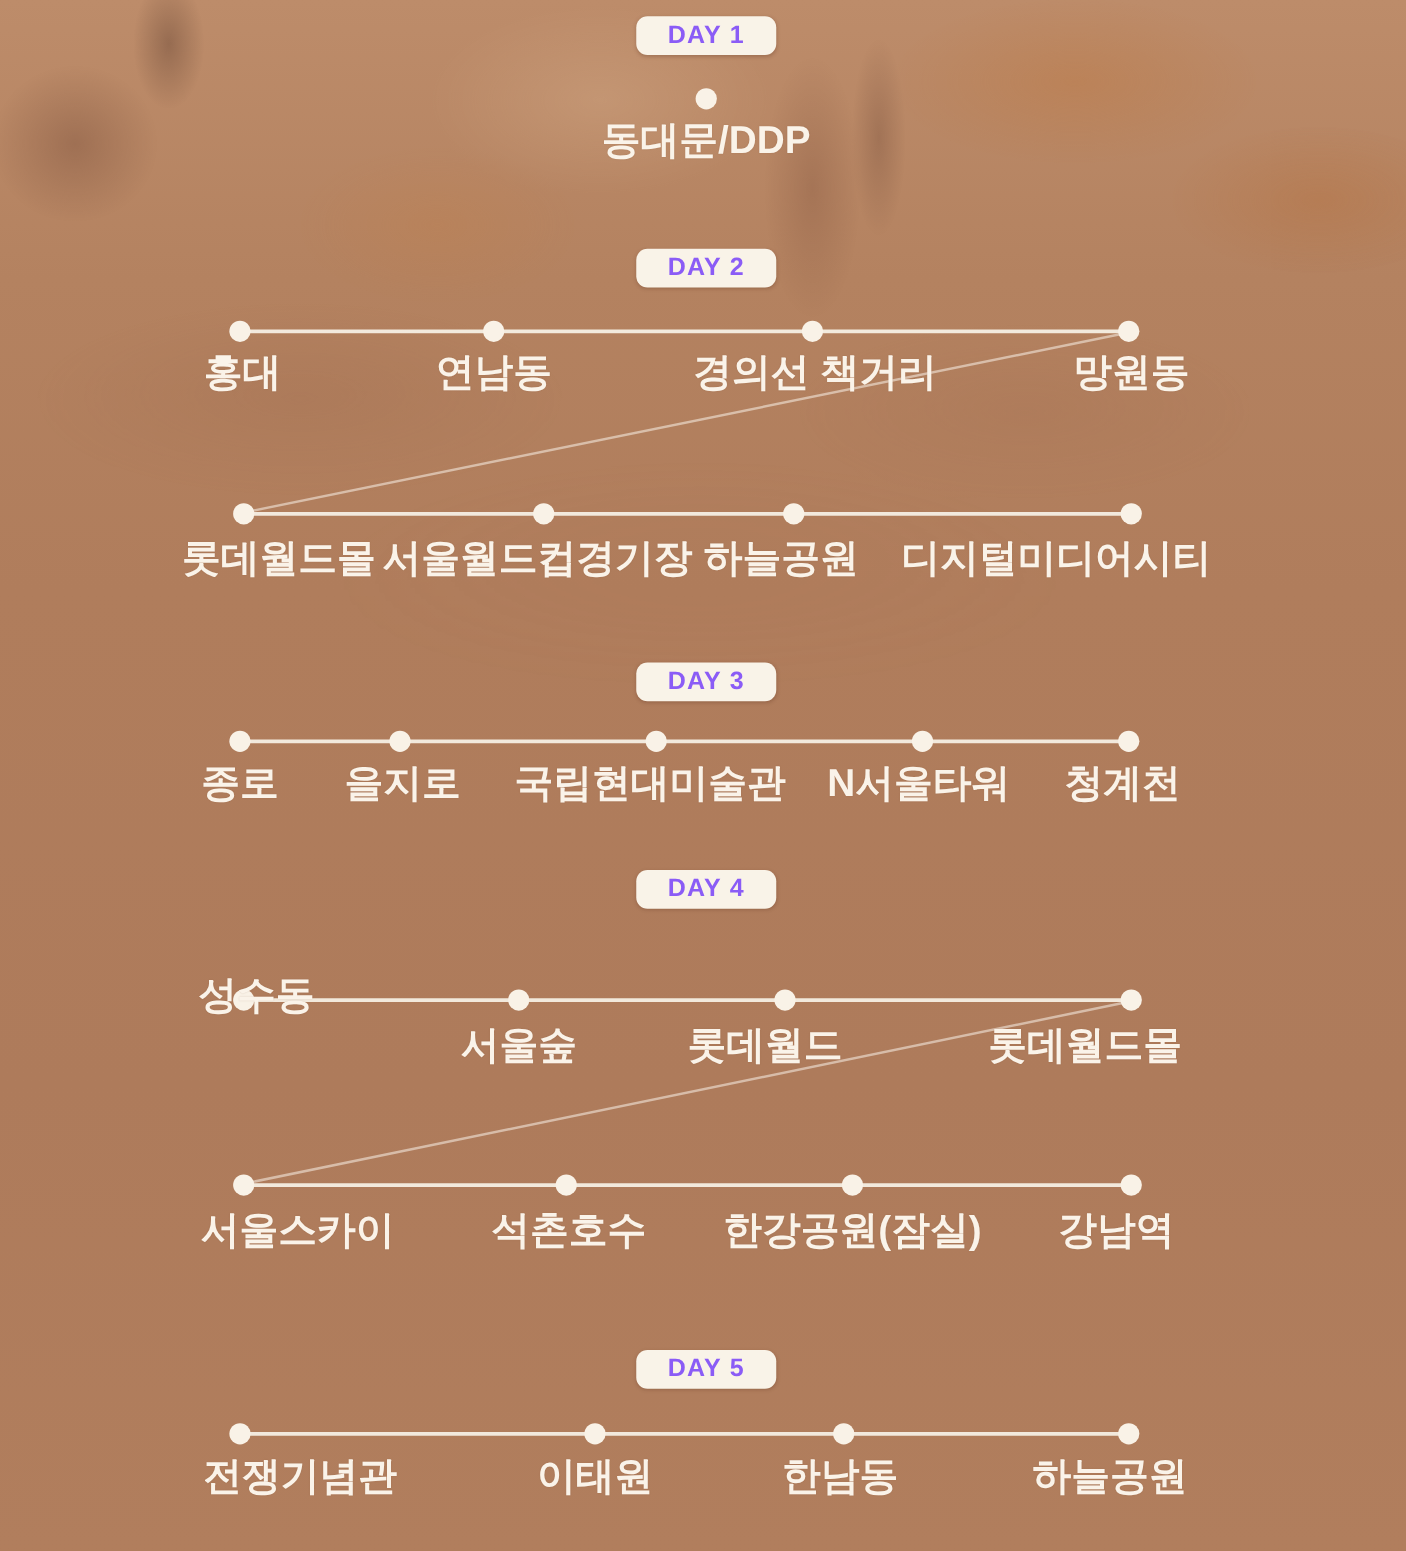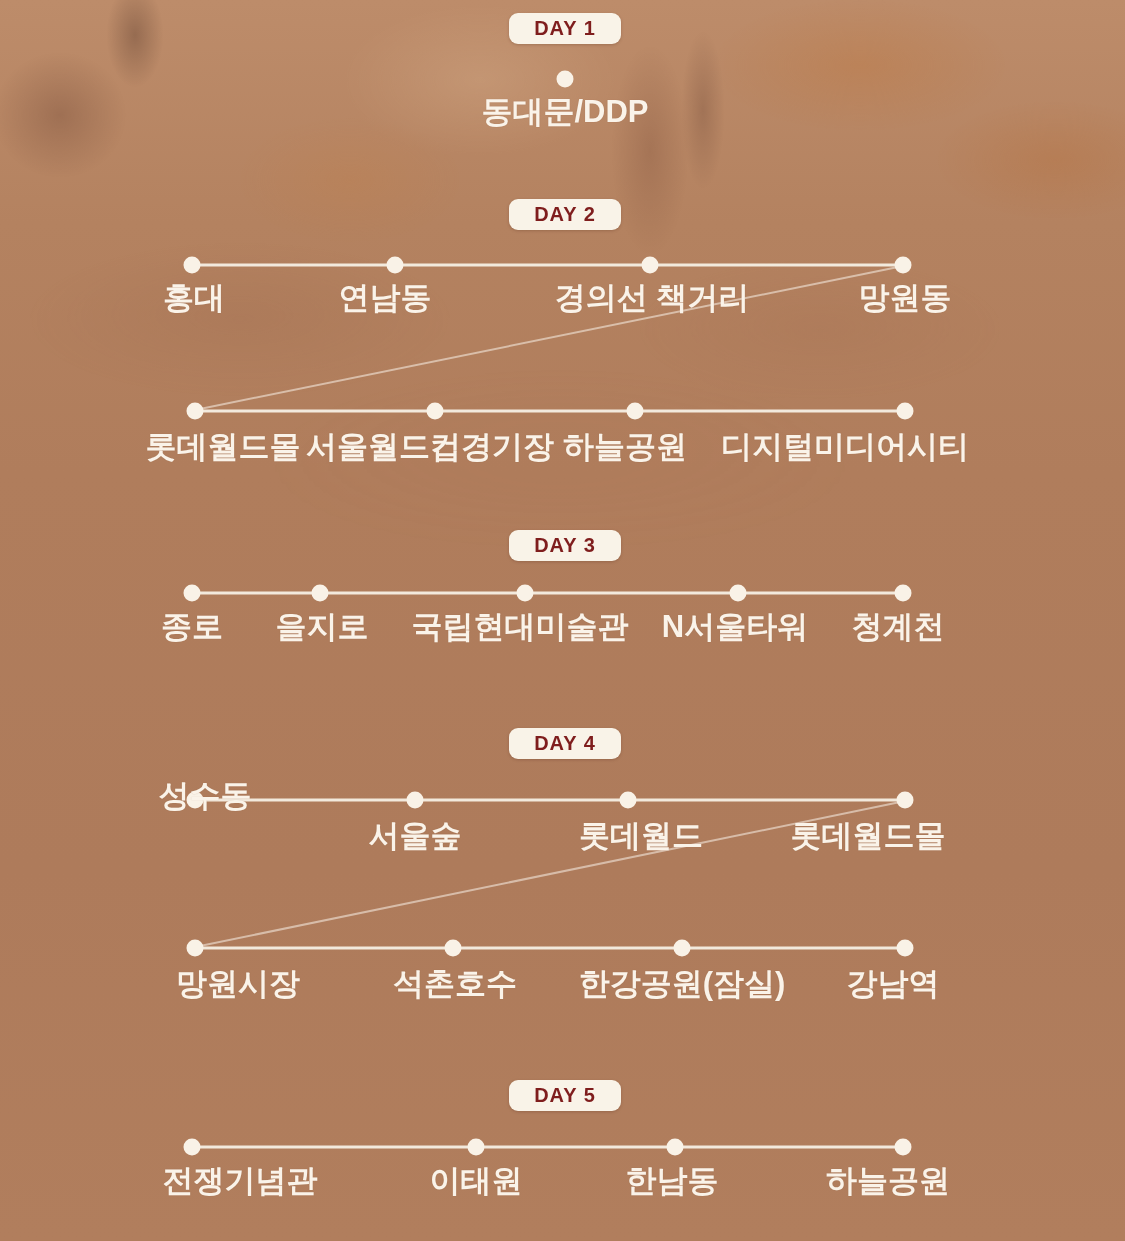--- a/index.html
+++ b/index.html
@@ -29,21 +29,21 @@
       radial-gradient(ellipse 300px 110px at 240px 320px, rgba(138,88,64,.5) 0%, rgba(138,88,64,0) 72%),
       radial-gradient(ellipse 260px 100px at 820px 330px, rgba(148,94,68,.45) 0%, rgba(148,94,68,0) 72%),
       radial-gradient(ellipse 420px 140px at 560px 470px, rgba(160,104,76,.35) 0%, rgba(160,104,76,0) 75%);
     -webkit-mask-image:linear-gradient(to bottom,#000 0%,#000 45%,transparent 96%);
             mask-image:linear-gradient(to bottom,#000 0%,#000 45%,transparent 96%);
   }
   .connectors{position:absolute;left:0;top:0;pointer-events:none;}
   .badge{
     position:absolute;transform:translateX(-50%);
     width:112px;height:31px;border-radius:9px;
-    background:#f9f3e8;color:#7f1d1d;
+    background:#f9f3e8;color:#8b5cf6;
     display:flex;align-items:center;justify-content:center;
     font-weight:bold;font-size:20px;letter-spacing:1px;
     box-shadow:0 1px 3px rgba(92,52,32,.28);
   }
   .dot{
     position:absolute;width:17px;height:17px;border-radius:50%;
     background:#f9f2e7;transform:translate(-50%,-50%);
   }
   .hline{
     position:absolute;height:3px;background:#f6efe4;
@@ -79,21 +79,21 @@
     <div class="badge" style="left:565px;top:199px">
       <span>DAY 2</span>
     </div>
 
     <div class="hline" style="left:192px;top:265px;width:711px"></div>
     <div class="dot" style="left:192px;top:265px"></div>
     <div class="dot" style="left:395px;top:265px"></div>
     <div class="dot" style="left:650px;top:265px"></div>
     <div class="dot" style="left:903px;top:265px"></div>
     <div class="stop-label" style="left:194px;top:298px">홍대</div>
-    <div class="stop-label" style="left:385px;top:298px">연남동</div>
+    <div class="stop-label" style="left:395px;top:298px">연남동</div>
     <div class="stop-label" style="left:652px;top:298px">경의선 책거리</div>
     <div class="stop-label" style="left:905px;top:298px">망원동</div>
 
     <div class="hline" style="left:195px;top:411px;width:710px"></div>
     <div class="dot" style="left:195px;top:411px"></div>
     <div class="dot" style="left:435px;top:411px"></div>
     <div class="dot" style="left:635px;top:411px"></div>
     <div class="dot" style="left:905px;top:411px"></div>
     <div class="stop-label" style="left:223px;top:447px">롯데월드몰</div>
     <div class="stop-label" style="left:430px;top:447px">서울월드컵경기장</div>
@@ -113,40 +113,40 @@
     <div class="dot" style="left:738px;top:593px"></div>
     <div class="dot" style="left:903px;top:593px"></div>
     <div class="stop-label" style="left:192px;top:627px">종로</div>
     <div class="stop-label" style="left:322px;top:627px">을지로</div>
     <div class="stop-label" style="left:520px;top:627px">국립현대미술관</div>
     <div class="stop-label" style="left:735px;top:627px">N서울타워</div>
     <div class="stop-label" style="left:898px;top:627px">청계천</div>
   </div>
 
   <div>
-    <div class="badge" style="left:565px;top:728px">
+    <div class="badge" style="left:565px;top:696px">
       <span>DAY 4</span>
     </div>
 
     <div class="hline" style="left:195px;top:800px;width:710px"></div>
     <div class="dot" style="left:195px;top:800px"></div>
     <div class="dot" style="left:415px;top:800px"></div>
     <div class="dot" style="left:628px;top:800px"></div>
     <div class="dot" style="left:905px;top:800px"></div>
     <div class="stop-label" style="left:205px;top:796px">성수동</div>
     <div class="stop-label" style="left:415px;top:836px">서울숲</div>
-    <div class="stop-label" style="left:641px;top:836px">롯데월드</div>
+    <div class="stop-label" style="left:612px;top:836px">롯데월드</div>
     <div class="stop-label" style="left:868px;top:836px">롯데월드몰</div>
 
     <div class="hline" style="left:195px;top:948px;width:710px"></div>
     <div class="dot" style="left:195px;top:948px"></div>
     <div class="dot" style="left:453px;top:948px"></div>
     <div class="dot" style="left:682px;top:948px"></div>
     <div class="dot" style="left:905px;top:948px"></div>
-    <div class="stop-label" style="left:238px;top:984px">망원시장</div>
+    <div class="stop-label" style="left:238px;top:984px">서울스카이</div>
     <div class="stop-label" style="left:455px;top:984px">석촌호수</div>
     <div class="stop-label" style="left:682px;top:984px">한강공원(잠실)</div>
     <div class="stop-label" style="left:893px;top:984px">강남역</div>
   </div>
 
   <div>
     <div class="badge" style="left:565px;top:1080px">
       <span>DAY 5</span>
     </div>
 

